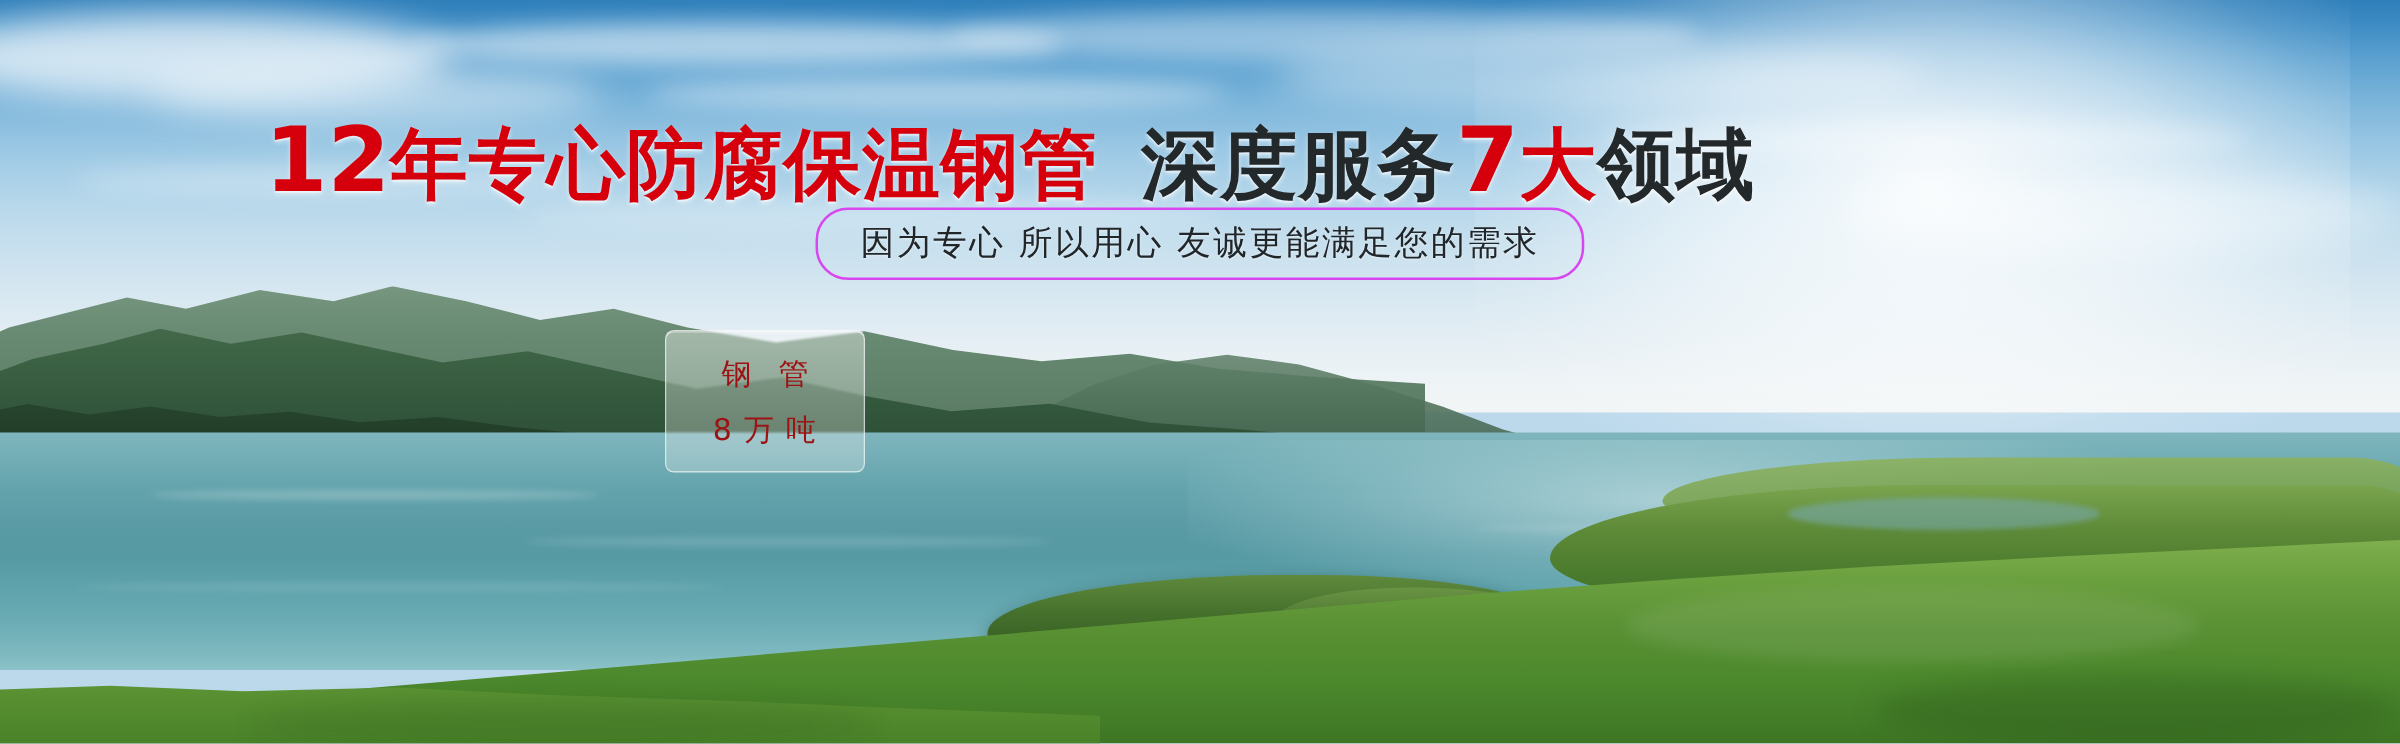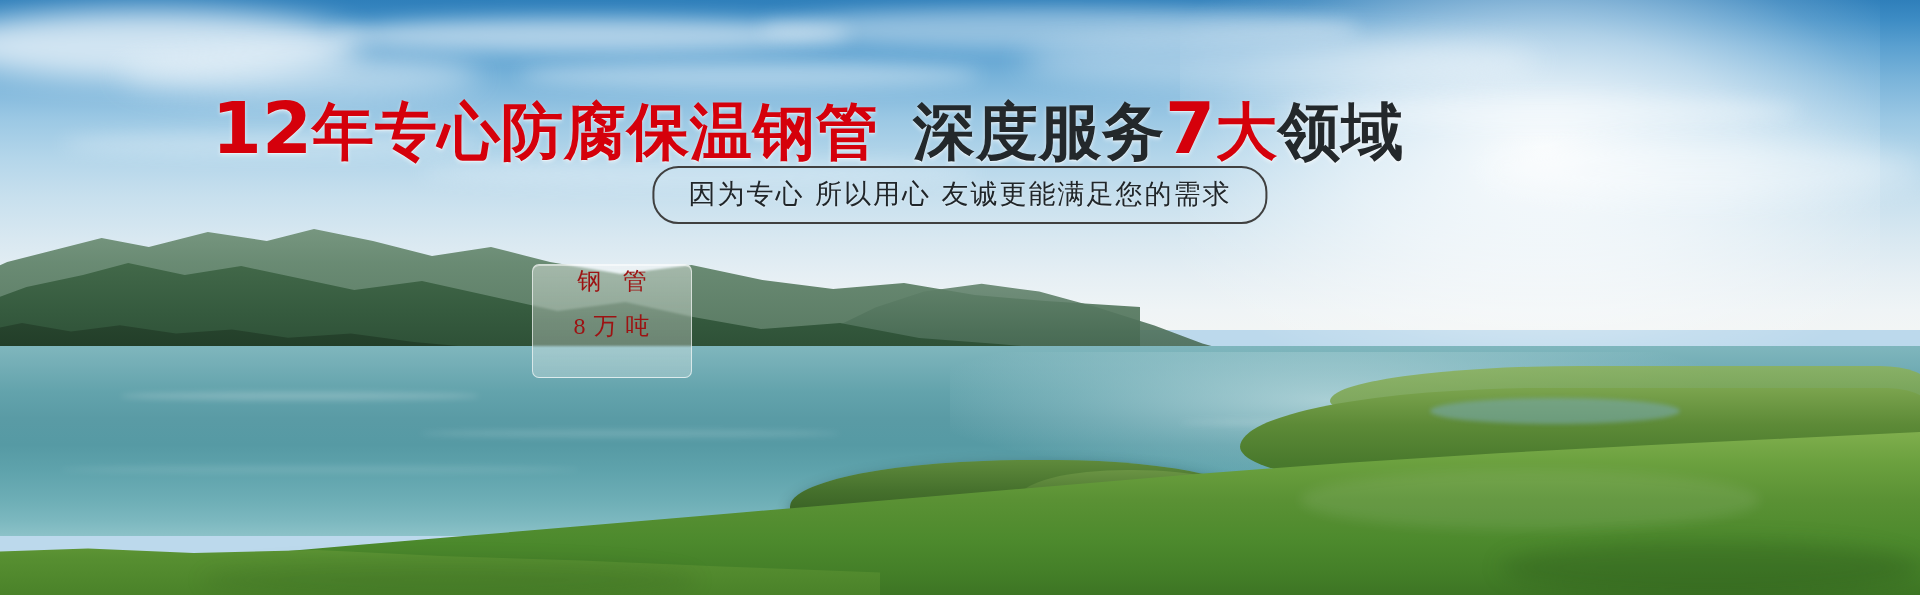--- a/index.html
+++ b/index.html
@@ -34,21 +34,21 @@
     text-shadow:0 2px 4px rgba(255,255,255,0.55), 0 1px 0 rgba(255,255,255,0.4);
   }
   .headline .red{color:#d5000b;}
   .headline .num{font-size:72px;letter-spacing:0px;}
   .headline .gap{display:inline-block;width:34px;}
 
   
   .pill{
     position:absolute;left:50%;transform:translateX(-50%);top:166px;
     padding:8px 34px 10px 34px;
-    border:2px solid #404040;border-radius:26px;
+    border:2px solid #d946ef;border-radius:26px;
     font-size:27px;color:#20262a;letter-spacing:2px;white-space:nowrap;
     text-shadow:0 1px 2px rgba(255,255,255,0.5);
   }
 
   
   .mountain-far{
     position:absolute;left:-40px;top:196px;width:1180px;height:150px;
     background:linear-gradient(180deg,#7e9c83 0%,#5f8268 45%,#4b6e55 100%);
     clip-path:polygon(0% 58%,4% 44%,8% 36%,12% 28%,16% 34%,21% 24%,26% 30%,30% 22%,
       35% 30%,40% 40%,45% 34%,50% 44%,56% 52%,62% 46%,68% 56%,74% 62%,
@@ -141,30 +141,30 @@
 
   
   .cards{
     position:absolute;left:532px;top:264px;display:flex;gap:10px;
   }
   .card{
     width:158px;height:112px;
     background:linear-gradient(180deg, rgba(244,247,245,0.42) 0%, rgba(238,243,240,0.34) 50%, rgba(232,239,236,0.30) 100%);
     border:1px solid rgba(255,255,255,0.62);
     border-radius:7px;
-    display:flex;flex-direction:column;align-items:center;justify-content:flex-start;
+    display:flex;flex-direction:column;align-items:center;justify-content:center;
     backdrop-filter:blur(1px);
     box-shadow:inset 0 1px 0 rgba(255,255,255,0.5);
   }
   .card .c-label{
     font-size:24px;color:#9d1212;letter-spacing:7px;text-indent:7px;
     margin-bottom:13px;font-weight:normal;
   }
   .card .c-value{
-    font-size:24px;color:#9d1212;letter-spacing:1px;font-weight:normal;font-family:Liberation Serif, serif;
+    font-size:24px;color:#9d1212;letter-spacing:1px;font-weight:normal;
   }
   .card .c-value sup{font-size:14px;vertical-align:super;}
 </style>
 </head>
 <body>
 
 <div class="banner">
 
   <div class="sky"></div>
   <div class="sky-bright"></div>

